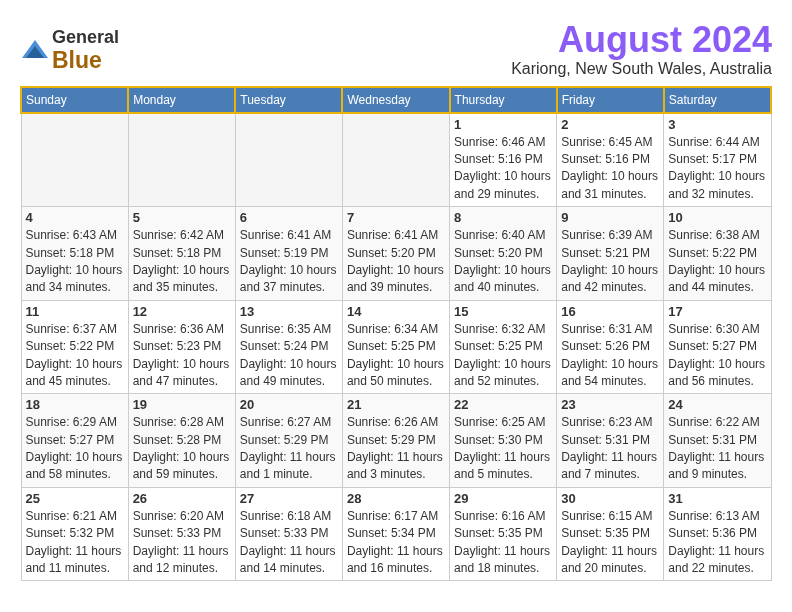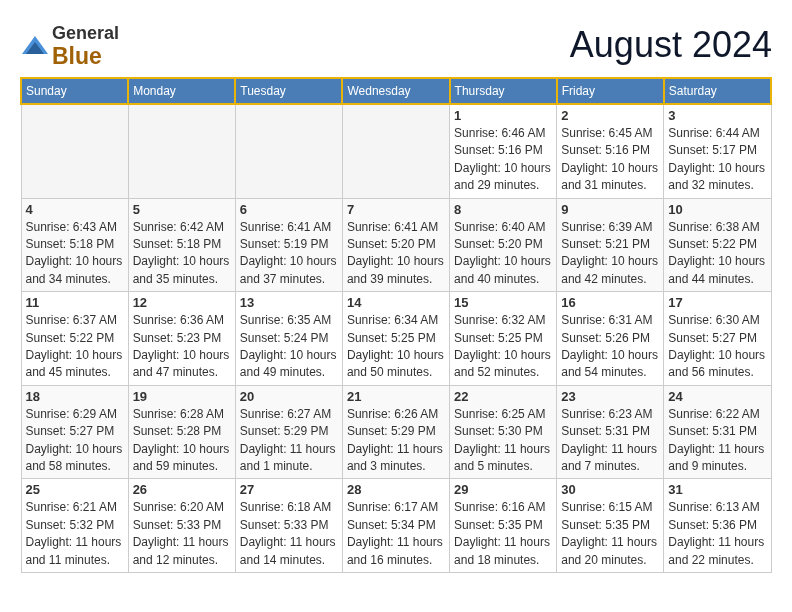--- a/index.html
+++ b/index.html
@@ -39,22 +39,22 @@
     .logo-icon {
       width: 30px;
       height: 30px;
       margin-right: 2px;
     }
     .title-section {
       text-align: right;
     }
     .month-year {
       font-size: 36px;
-      font-weight: normal;
-      color: #0f172a;
+      font-weight: bold;
+      color: #8b5cf6;
       line-height: 1.1;
     }
     .location {
       font-size: 16px;
       color: #333;
     }
     table {
       width: 100%;
       border-collapse: collapse;
       table-layout: fixed;
@@ -104,20 +104,21 @@
       <polygon points="15,4 28,22 2,22" fill="#4a90d9"></polygon>
       <polygon points="15,10 24,22 6,22" fill="#2a6099"></polygon>
     </svg>
     <div class="logo-text">
       <span class="logo-general">General</span>
       <span class="logo-blue">Blue</span>
     </div>
   </div>
   <div class="title-section">
     <div class="month-year">August 2024</div>
+    <div class="location">Kariong, New South Wales, Australia</div>
   </div>
 </div>
 
 <table>
   <thead>
     <tr>
     <th>Sunday</th>
         <th>Monday</th>
         <th>Tuesday</th>
         <th>Wednesday</th>

